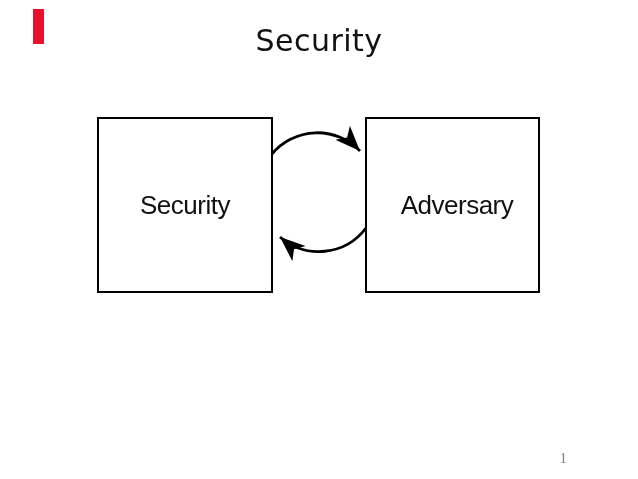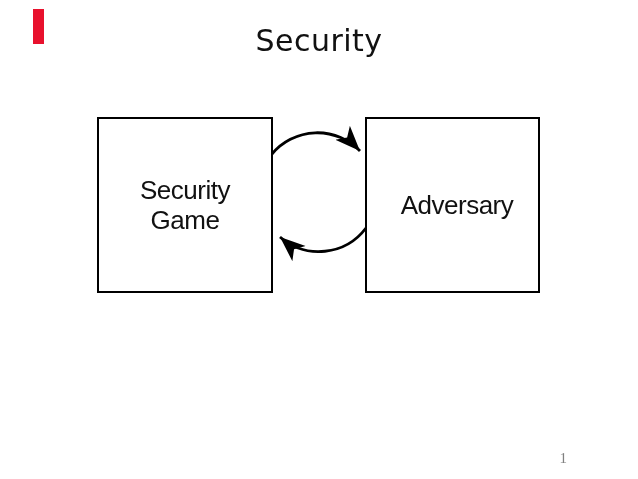--- a/index.html
+++ b/index.html
@@ -78,21 +78,20 @@
 
 <div class="slide">
 
   <div class="accent-bar"></div>
 
   <div class="slide-title">Security</div>
 
   <div class="box box-left">
     <div class="box-label">
       <span>Security</span><br>
-      <span>Game</span>
     </div>
   </div>
 
   <div class="box box-right">
     <div class="box-label">Adversary</div>
   </div>
 
   <svg class="arrows-svg" viewBox="0 0 638 479" xmlns="http://www.w3.org/2000/svg">
     <defs>
       <marker id="arrowhead" viewBox="0 0 10 8" refX="10" refY="4" markerWidth="9" markerHeight="7.5" markerUnits="strokeWidth" orient="auto">

